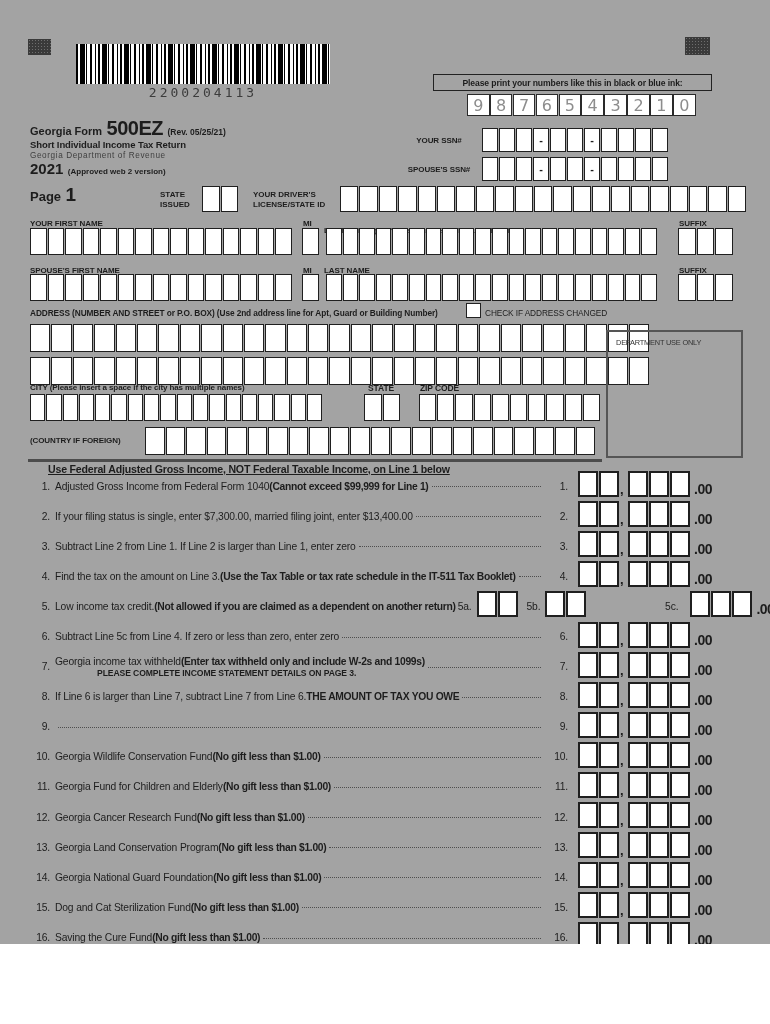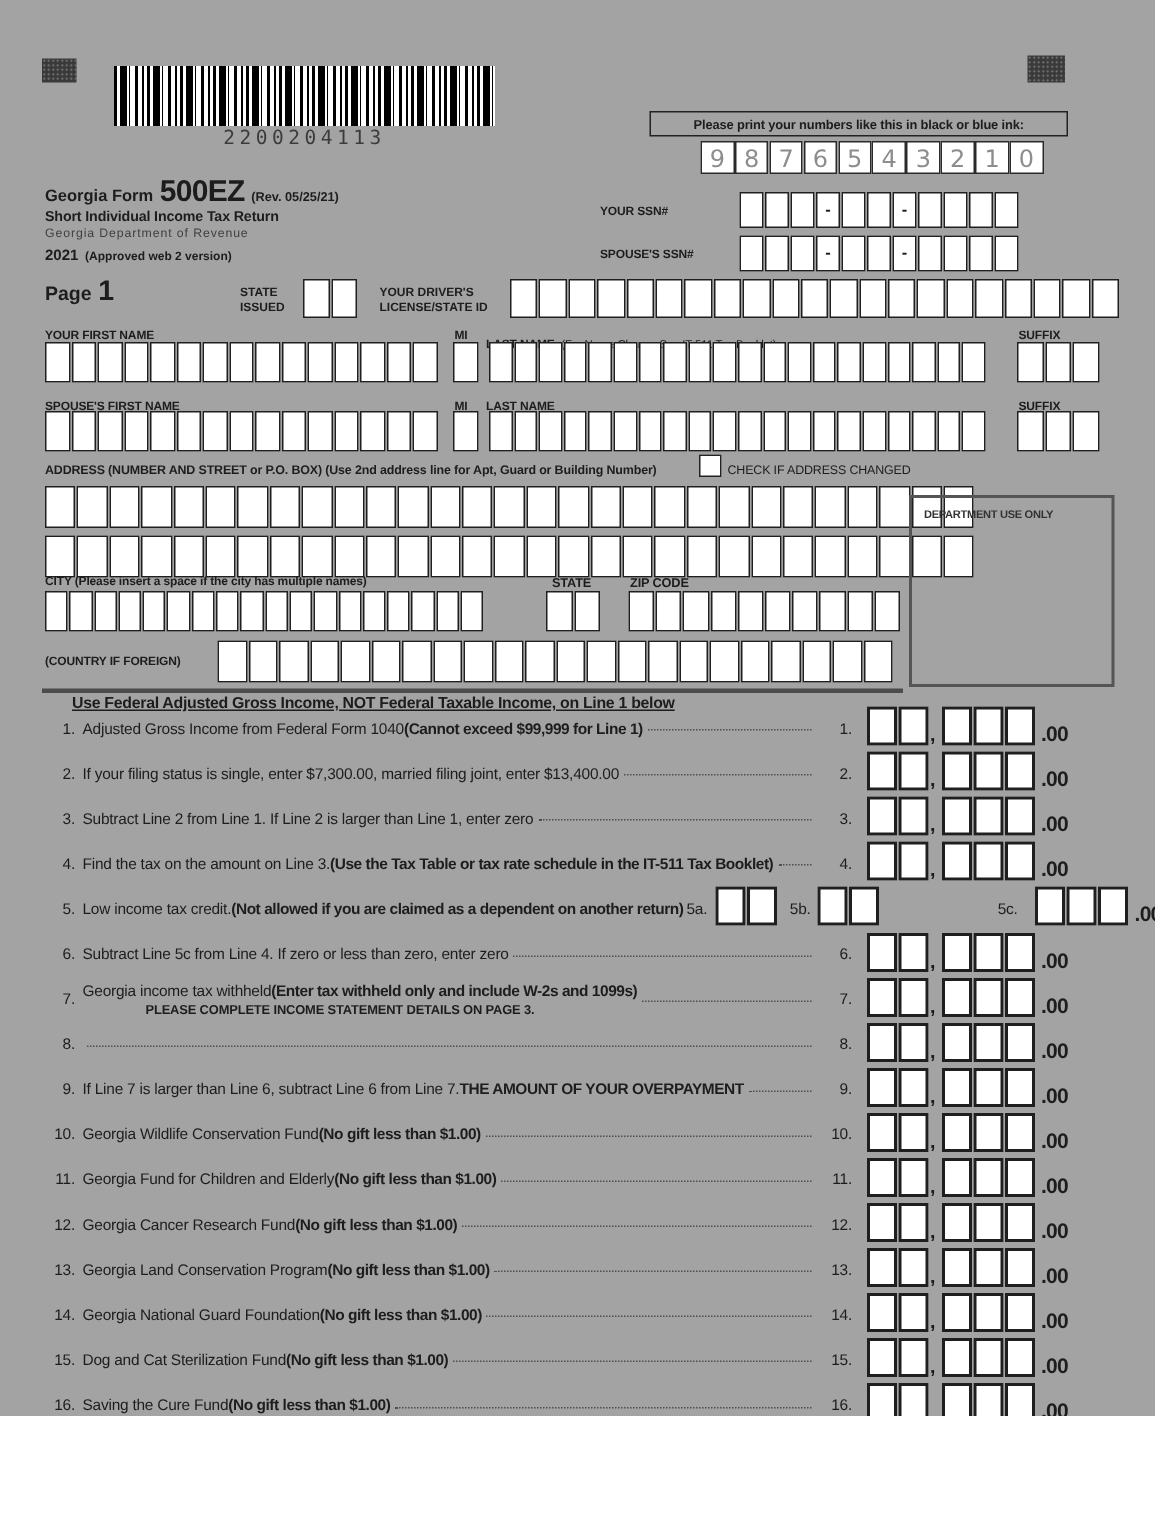--- a/index.html
+++ b/index.html
@@ -26,34 +26,34 @@
     display:flex;align-items:center;justify-content:center;font-size:16px;color:#8d8d8d;
     font-family:"DejaVu Sans",sans-serif;}
 
   
   .title-block{position:absolute;left:30px;top:118px;line-height:1.05;}
   .t-prefix{font-size:11px;font-weight:bold;}
   .t-number{font-size:20px;font-weight:bold;letter-spacing:-0.5px;}
   .t-rev{font-size:8.5px;font-weight:bold;}
   .t-sub{font-size:9.5px;font-weight:bold;margin-top:1px;letter-spacing:-0.1px;}
   .t-dept{font-size:8.2px;color:#3f3f3f;letter-spacing:.6px;margin-top:2px;}
-  .t-year{font-size:10px;font-weight:bold;margin-top:11px;}
+  .t-year{font-size:15px;font-weight:bold;margin-top:11px;}
   .t-ver{font-size:8px;font-weight:bold;}
 
   
   .cells{display:flex;}
   .cell{border:1.6px solid #1f1f1f;background:#fff;margin-right:1px;box-sizing:border-box;
         display:flex;align-items:center;justify-content:center;font-size:11px;font-weight:bold;}
 
   .lab{font-size:8px;font-weight:bold;letter-spacing:-0.1px;white-space:nowrap;}
   .lab-note{font-size:7.6px;font-weight:normal;}
 
   
   .ssn-row{position:absolute;display:flex;align-items:center;}
-  .ssn-row .lab{width:78px;text-align:left;margin-right:15px;}
+  .ssn-row .lab{width:78px;text-align:center;margin-right:4px;}
   .ssn-cell{width:16px;height:24px;}
 
   
   .page1{position:absolute;left:30px;top:184px;}
   .p-label{font-size:13px;font-weight:bold;}
   .p-num{font-size:19px;font-weight:bold;}
   .two-line-lab{font-size:8px;font-weight:bold;line-height:1.25;}
   .si-cell{width:17.5px;height:26px;}
   .dl-cell{width:18.4px;height:26px;}
 
@@ -65,21 +65,21 @@
   .ad-cell{width:20.4px;height:28px;}
   .ci-cell{width:15.3px;height:27px;}
   .st-cell{width:17.5px;height:27px;}
   .zp-cell{width:17.2px;height:27px;}
   .co-cell{width:19.5px;height:28px;}
 
   .abs{position:absolute;}
   .checkbox{width:13px;height:13px;border:1.6px solid #222;background:#fff;display:inline-block;}
 
   .dept-box{position:absolute;left:606px;top:330px;width:133px;height:124px;border:2px solid #555;}
-  .dept-box .lab{display:block;margin:6px 6px 0 8px;font-size:7.4px;font-weight:bold;color:#333;
+  .dept-box .lab{display:block;margin:6px 6px 0 8px;font-size:7.4px;font-weight:normal;color:#333;
                  letter-spacing:-0.2px;}
 
   .divider{position:absolute;left:28px;top:459px;width:574px;height:3px;background:#4c4c4c;}
 
   .instruction{position:absolute;left:48px;top:463px;font-size:10.6px;font-weight:bold;
     text-decoration:underline;letter-spacing:-0.2px;}
 
   
   .lines{position:absolute;left:28px;top:471px;width:692px;}
   .line-row{height:30.1px;display:flex;align-items:center;font-size:10.3px;letter-spacing:-0.15px;}
@@ -603,40 +603,40 @@
         <span class="comma">,</span>
         <span class="cells amt">
           <span class="cell"></span>
           <span class="cell"></span>
           <span class="cell"></span>
         </span>
         <span class="cents">.00</span>
       </div>
       <div class="line-row">
         <span class="lnum">8.</span>
+        <span class="line-text">
+          <span>If Line 6 is larger than Line 7, subtract Line 7 from Line 6. </span>
+          <span class="bold-part">THE AMOUNT OF TAX YOU OWE</span>
+        </span>
         <span class="leader"></span>
         <span class="rnum">8.</span>
         <span class="cells amt">
           <span class="cell"></span>
           <span class="cell"></span>
         </span>
         <span class="comma">,</span>
         <span class="cells amt">
           <span class="cell"></span>
           <span class="cell"></span>
           <span class="cell"></span>
         </span>
         <span class="cents">.00</span>
       </div>
       <div class="line-row">
         <span class="lnum">9.</span>
-        <span class="line-text">
-          <span>If Line 7 is larger than Line 6, subtract Line 6 from Line 7. </span>
-          <span class="bold-part">THE AMOUNT OF YOUR OVERPAYMENT</span>
-        </span>
         <span class="leader"></span>
         <span class="rnum">9.</span>
         <span class="cells amt">
           <span class="cell"></span>
           <span class="cell"></span>
         </span>
         <span class="comma">,</span>
         <span class="cells amt">
           <span class="cell"></span>
           <span class="cell"></span>

